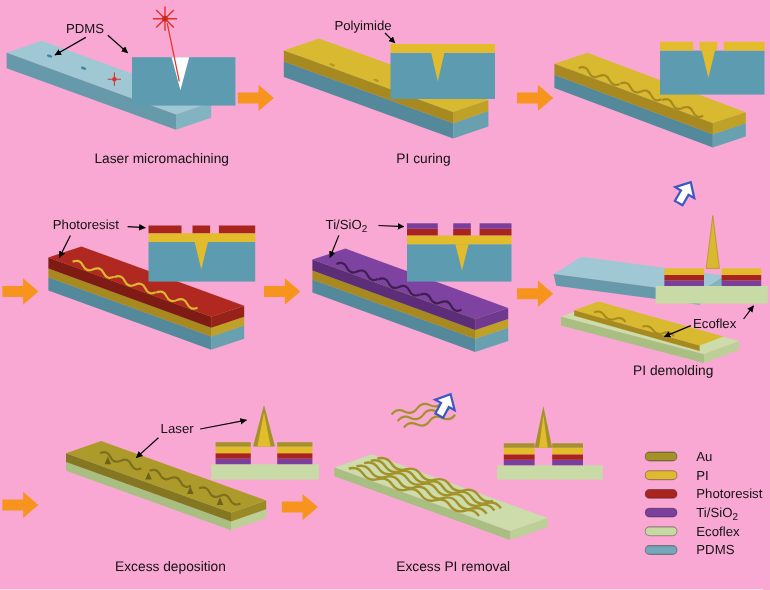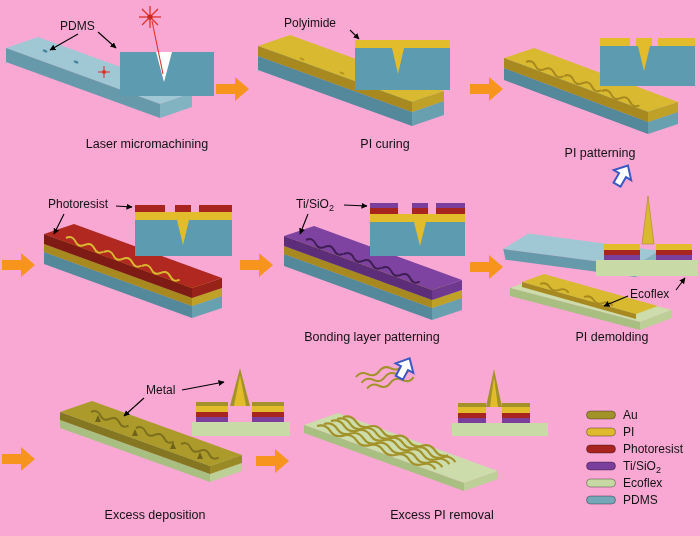--- a/index.html
+++ b/index.html
@@ -3,21 +3,21 @@
 <meta charset="utf-8">
 <style>
   html,body{margin:0;padding:0;background:#fff;}
   .figure{position:relative;width:700px;height:536px;background:#f9a8d4;
           font-family:"Liberation Sans",sans-serif;overflow:hidden;}
   .art{position:absolute;}
   .flow-arrow{position:absolute;}
   .caption{position:absolute;width:200px;text-align:center;font-size:12.5px;color:#111;}
   .annot{position:absolute;font-size:12px;color:#111;white-space:nowrap;}
   .legend{position:absolute;display:flex;flex-direction:column;gap:4px;}
-  .legend-row{display:flex;align-items:center;gap:7px;height:13px;}
+  .legend-row{display:flex;align-items:center;gap:17px;height:13px;}
   .legend-label{font-size:12px;color:#111;}
   .subscript{font-size:9px;position:relative;top:3px;}
 </style>
 </head>
 <body>
 
 <div class="figure">
 
   <svg width="0" height="0" style="position:absolute">
     <defs>
@@ -89,21 +89,21 @@
     </g>
     <g>
       <rect x="103" y="44" width="95" height="42" fill="#5d9cb0"></rect>
       <rect x="103" y="36" width="95" height="8" fill="#e3bc2c"></rect>
       <polygon points="140,44 152,44 146,70" fill="#e3bc2c"></polygon>
     </g>
     <g stroke="#000" stroke-width="1.1">
       <line x1="98" y1="26" x2="107" y2="35" marker-end="url(#ah)"></line>
     </g>
   </svg>
-  <div class="annot" style="left:284px;top:16px">Polyimide</div>
+  <div class="annot" style="left:304px;top:16px">Polyimide</div>
   <div class="caption" style="left:285px;top:137px">PI curing</div>
 
   <svg class="flow-arrow" style="left:470px;top:76px" width="34" height="26">
     <polygon points="0,8 19,8 19,1 33,13 19,25 19,18 0,18" fill="#f7941d"></polygon>
   </svg>
 
   <svg class="art" style="left:498px;top:10px" width="202" height="132" viewBox="0 0 202 132">
     <g>
       <polygon points="6,58 150,112 180,102 36,48" fill="#79aebc"></polygon>
       <polygon points="6,58 150,112 150,124 6,70" fill="#54899b"></polygon>
@@ -120,21 +120,20 @@
       <path d="M0,0 q5,-5 10,0 t10,0 t10,0 t10,0" transform="translate(104,81) rotate(21)"></path>
     </g>
     <g>
       <rect x="102" y="36" width="95" height="40" fill="#5d9cb0"></rect>
       <rect x="102" y="28" width="30" height="8" fill="#e3bc2c"></rect>
       <rect x="138" y="28" width="16" height="8" fill="#e3bc2c"></rect>
       <rect x="160" y="28" width="37" height="8" fill="#e3bc2c"></rect>
       <polygon points="140,36 152,36 146,61" fill="#e3bc2c"></polygon>
     </g>
   </svg>
-  <div class="caption" style="left:500px;top:146px">PI patterning</div>
 
   <svg class="flow-arrow" style="left:2px;top:252px" width="34" height="26">
     <polygon points="0,8 19,8 19,1 33,13 19,25 19,18 0,18" fill="#f7941d"></polygon>
   </svg>
 
   <svg class="art" style="left:38px;top:192px" width="200" height="135" viewBox="0 0 200 135">
     <g>
       <polygon points="6,60 154,114 184,104 36,50" fill="#79aebc"></polygon>
       <polygon points="6,60 154,114 154,126 6,72" fill="#54899b"></polygon>
       <polygon points="154,114 184,104 184,116 154,126" fill="#68a0b0"></polygon>
@@ -204,21 +203,20 @@
       <rect x="92" y="11" width="28" height="5" fill="#7a3e9d"></rect>
       <rect x="134" y="11" width="16" height="5" fill="#7a3e9d"></rect>
       <rect x="158" y="11" width="29" height="5" fill="#7a3e9d"></rect>
     </g>
     <g stroke="#000" stroke-width="1.1">
       <line x1="30" y1="22" x2="22" y2="42" marker-end="url(#ah)"></line>
       <line x1="66" y1="13" x2="89" y2="14" marker-end="url(#ah)"></line>
     </g>
   </svg>
   <div class="annot" style="left:296px;top:197px"><span>Ti/SiO</span><span class="subscript">2</span></div>
-  <div class="caption" style="left:272px;top:330px">Bonding layer patterning</div>
 
   <svg class="flow-arrow" style="left:470px;top:254px" width="34" height="26">
     <polygon points="0,8 19,8 19,1 33,13 19,25 19,18 0,18" fill="#f7941d"></polygon>
   </svg>
 
   <svg class="art" style="left:500px;top:160px" width="200" height="172" viewBox="0 0 200 172">
     <g>
       <polygon points="10,128 140,162 172,150 42,116" fill="#ccdcaa"></polygon>
       <polygon points="10,128 140,162 140,170 10,136" fill="#a9bf82"></polygon>
       <polygon points="140,162 172,150 172,158 140,170" fill="#bccf96"></polygon>
@@ -294,21 +292,21 @@
       <rect x="156" y="42" width="32" height="4" fill="#a3922a"></rect>
       <rect x="212" y="42" width="32" height="4" fill="#a3922a"></rect>
       <polygon points="200,8 190,46 210,46" fill="#a3922a"></polygon>
       <polygon points="200,15 194,46 206,46" fill="#e3bc2c"></polygon>
     </g>
     <g stroke="#000" stroke-width="1.1">
       <line x1="104" y1="38" x2="84" y2="56" marker-end="url(#ah)"></line>
       <line x1="142" y1="30" x2="184" y2="22" marker-end="url(#ah)"></line>
     </g>
   </svg>
-  <div class="annot" style="left:146px;top:383px">Metal</div>
+  <div class="annot" style="left:146px;top:383px">Laser</div>
   <div class="caption" style="left:55px;top:508px">Excess deposition</div>
 
   <svg class="flow-arrow" style="left:256px;top:448px" width="34" height="26">
     <polygon points="0,8 19,8 19,1 33,13 19,25 19,18 0,18" fill="#f7941d"></polygon>
   </svg>
 
   <svg class="art" style="left:296px;top:355px" width="260" height="150" viewBox="0 0 260 150">
     <g>
       <polygon points="8,70 168,128 202,116 42,58" fill="#ccdcaa"></polygon>
       <polygon points="8,70 168,128 168,136 8,78" fill="#a9bf82"></polygon>
@@ -336,21 +334,21 @@
       <rect x="162" y="58" width="28" height="5" fill="#a8241f"></rect>
       <rect x="206" y="58" width="28" height="5" fill="#a8241f"></rect>
       <rect x="162" y="52" width="28" height="6" fill="#e3bc2c"></rect>
       <rect x="206" y="52" width="28" height="6" fill="#e3bc2c"></rect>
       <rect x="162" y="48" width="28" height="4" fill="#a3922a"></rect>
       <rect x="206" y="48" width="28" height="4" fill="#a3922a"></rect>
       <polygon points="198,14 190,52 206,52" fill="#a3922a"></polygon>
       <polygon points="198,22 194,52 202,52" fill="#e3bc2c"></polygon>
     </g>
   </svg>
-  <div class="caption" style="left:342px;top:508px">Excess PI removal</div>
+  <div class="caption" style="left:312px;top:508px">Excess PI removal</div>
 
   <div class="legend" style="left:586px;top:408px">
     <div class="legend-row">
       <svg width="30" height="10">
         <rect x="0.5" y="1" width="29" height="8" rx="4" fill="#a3922a" stroke="#00000055"></rect>
       </svg>
       <span class="legend-label">Au</span>
     </div>
     <div class="legend-row">
       <svg width="30" height="10">

